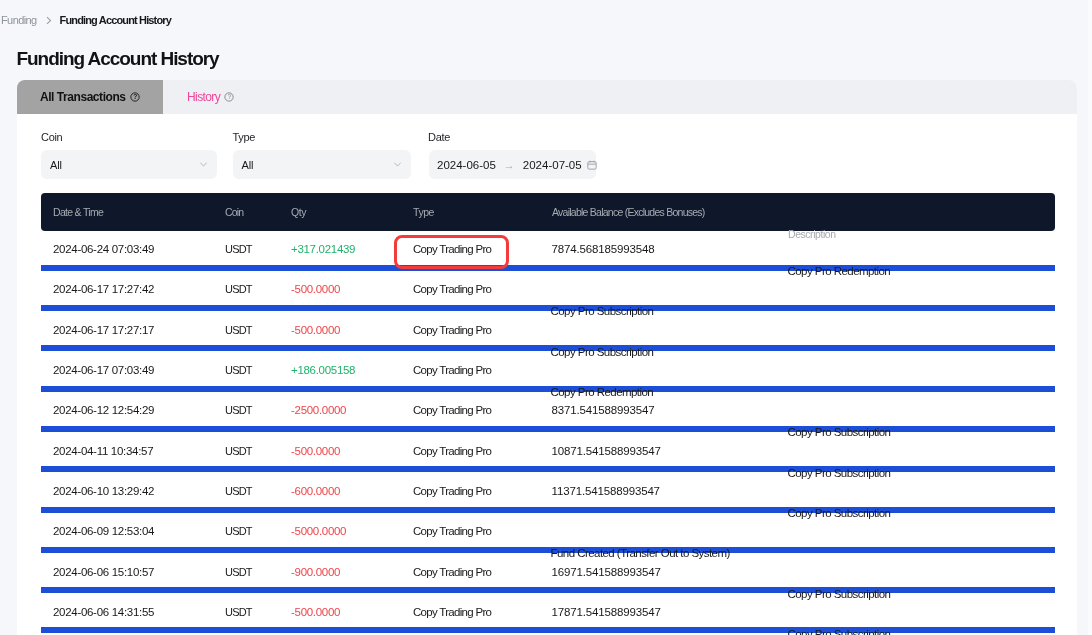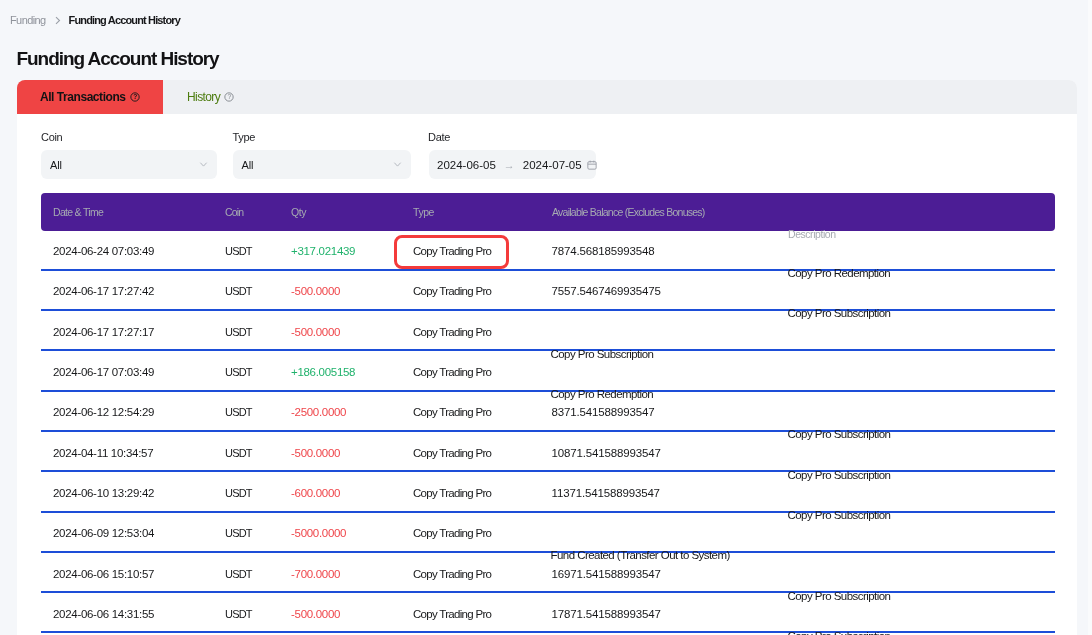--- a/index.html
+++ b/index.html
@@ -4,55 +4,55 @@
 <style>
   * { margin:0; padding:0; box-sizing:border-box; }
   html,body { width:1092px; height:635px; overflow:hidden; }
   body {
     background:#f5f7fa;
     font-family:"Liberation Sans", sans-serif;
     position:relative;
     color:#121214;
   }
   
-  .crumb { position:absolute; left:10px; top:14px; font-size:11px; letter-spacing:-0.3px;
+  .crumb { position:absolute; left:1px; top:14px; font-size:11px; letter-spacing:-0.3px;
            display:flex; align-items:center; }
   .crumb .dim { color:#8f939b; letter-spacing:-0.6px; }
   .crumb .sep { margin:0 7px; color:#9ba0a8; display:flex; }
   .crumb .cur { color:#17181a; font-weight:bold; letter-spacing:-0.85px; }
   
   .title { position:absolute; left:16.5px; top:48px; font-size:19px; font-weight:bold;
            letter-spacing:-1.05px; color:#121214; }
   
   .export { position:absolute; right:16px; top:49px; display:flex; align-items:center;
             color:#7d828c; font-size:10px; font-weight:bold; letter-spacing:-0.2px;margin-top:47px; }
   .export svg { margin-right:5px; }
   
   .card { position:absolute; left:17px; top:80px; width:1060px; height:555px;
           background:#fff; border-radius:8px 8px 0 0; }
   .tabbar { position:absolute; left:0; top:0; width:1060px; height:34px;
             background:#eef0f3; border-radius:8px 8px 0 0; }
-  .tab-active { position:absolute; left:0; top:0; width:146px; height:34px; background:#ef4444;
+  .tab-active { position:absolute; left:0; top:0; width:146px; height:34px; background:#a3a3a3;
                 border-radius:8px 0 0 0; display:flex; align-items:center; padding-left:23px;
                 font-size:12px; font-weight:bold; letter-spacing:-0.45px; color:#121214; }
   .tab-active svg { margin-left:4px; }
   .tab-hist { position:absolute; left:170px; top:0; height:34px; display:flex; align-items:center;
-              font-size:12px; color:#4d7c0f; letter-spacing:-0.6px; }
+              font-size:12px; color:#ec4899; letter-spacing:-0.6px; }
   .tab-hist svg { margin-left:4px; }
   
   .flabel { position:absolute; top:51px; font-size:11px; color:#1f2024; letter-spacing:-0.3px; }
   .fbox { position:absolute; top:70px; height:29px; background:#f2f4f6; border-radius:6px;
           display:flex; align-items:center; font-size:11px; color:#17181a; letter-spacing:-0.2px;
           white-space:nowrap; }
   .fbox .chev { position:absolute; right:9px; top:10px; }
   
   .tbl { position:absolute; left:23.5px; top:113px; width:1014.5px; }
-  .thead { height:37.5px; background:#4c1d95; border-radius:4px; display:flex; align-items:center;
+  .thead { height:37.5px; background:#0f172a; border-radius:4px; display:flex; align-items:center;
            color:#a6aab1; font-size:10.5px; letter-spacing:-0.45px; }
-  .row { height:40.3px; display:flex; align-items:center; border-bottom:2px solid #1d4ed8;
+  .row { height:40.3px; display:flex; align-items:center; border-bottom:6px solid #1d4ed8;
          font-size:11.5px; color:#17181a; letter-spacing:-0.3px; }
   .row > div { position:relative; top:1.5px; }
   .c1 { width:172px; padding-left:12.5px; }
   .c2 { width:66px;  padding-left:12.5px; letter-spacing:-0.8px; }
   .row .c2 { font-size:11px; }
   .c3 { width:122px; padding-left:12.5px; }
   .c4 { width:136px; padding-left:12.5px; }
   .c5 { width:237px; padding-left:12.5px; }
   .row .c5 { padding-left:15px; letter-spacing:-0.15px; }
   .thead .c5 { letter-spacing:-0.75px; padding-left:15.5px; }
@@ -144,21 +144,20 @@
         <div class="c3 g">+317.021439</div>
         <div class="c4">Copy Trading Pro</div>
         <div class="c5">7874.568185993548</div>
         <div class="c6">Copy Pro Redemption</div>
       </div>
       <div class="row">
         <div class="c1">2024-06-17 17:27:42</div>
         <div class="c2">USDT</div>
         <div class="c3 r">-500.0000</div>
         <div class="c4">Copy Trading Pro</div>
-        <div class="c5">7557.5467469935475</div>
         <div class="c6">Copy Pro Subscription</div>
       </div>
       <div class="row">
         <div class="c1">2024-06-17 17:27:17</div>
         <div class="c2">USDT</div>
         <div class="c3 r">-500.0000</div>
         <div class="c4">Copy Trading Pro</div>
         <div class="c6">Copy Pro Subscription</div>
       </div>
       <div class="row">
@@ -195,21 +194,21 @@
       <div class="row">
         <div class="c1">2024-06-09 12:53:04</div>
         <div class="c2">USDT</div>
         <div class="c3 r">-5000.0000</div>
         <div class="c4">Copy Trading Pro</div>
         <div class="c6">Fund Created (Transfer Out to System)</div>
       </div>
       <div class="row">
         <div class="c1">2024-06-06 15:10:57</div>
         <div class="c2">USDT</div>
-        <div class="c3 r">-700.0000</div>
+        <div class="c3 r">-900.0000</div>
         <div class="c4">Copy Trading Pro</div>
         <div class="c5">16971.541588993547</div>
         <div class="c6">Copy Pro Subscription</div>
       </div>
       <div class="row">
         <div class="c1">2024-06-06 14:31:55</div>
         <div class="c2">USDT</div>
         <div class="c3 r">-500.0000</div>
         <div class="c4">Copy Trading Pro</div>
         <div class="c5">17871.541588993547</div>

